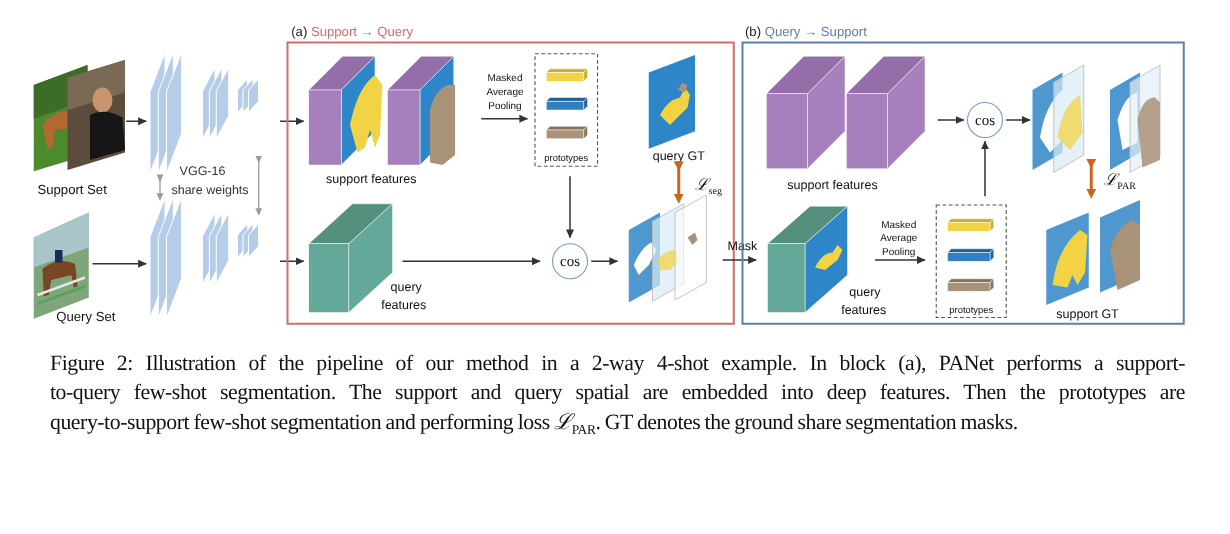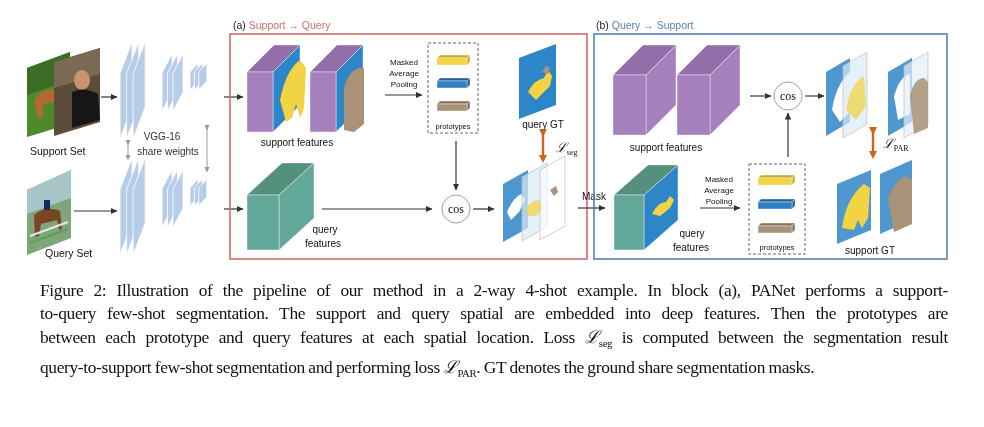--- a/index.html
+++ b/index.html
@@ -257,15 +257,14 @@
           <rect x="758" y="226" width="34" height="7" fill="#a89278" stroke="#fff" stroke-width="0.4"></rect>
         </g>
       </g>
     <text class="sans" x="777" y="250" font-size="7.5" fill="#111" text-anchor="middle">prototypes</text>
   </g>
 </svg>
 
 <div id="caption">
   <span class="ln">Figure 2: Illustration of the pipeline of our method in a 2-way 4-shot example.  In block (a), PANet performs a support-</span>
   <span class="ln">to-query few-shot segmentation.  The support and query spatial are embedded into deep features.  Then the prototypes are</span>
-  <span class="ln"><span>between each prototype and query features at each spatial location.  Loss </span><span class="math"><span>ℒ</span><sub>seg</sub></span><span> is computed between the segmentation result</span></span>
   <span class="ln last"><span>query-to-support few-shot segmentation and performing loss </span><span class="math"><span>ℒ</span><sub>PAR</sub></span><span>. GT denotes the ground share segmentation masks.</span></span>
 </div>
 
 </body></html>

